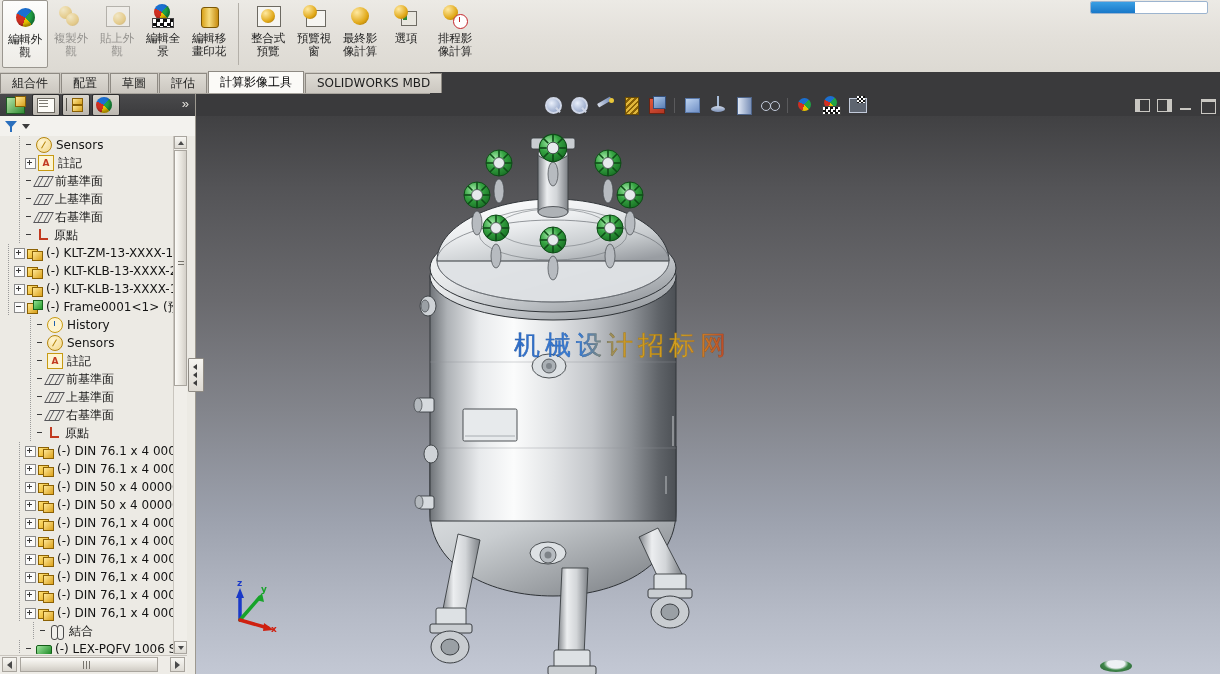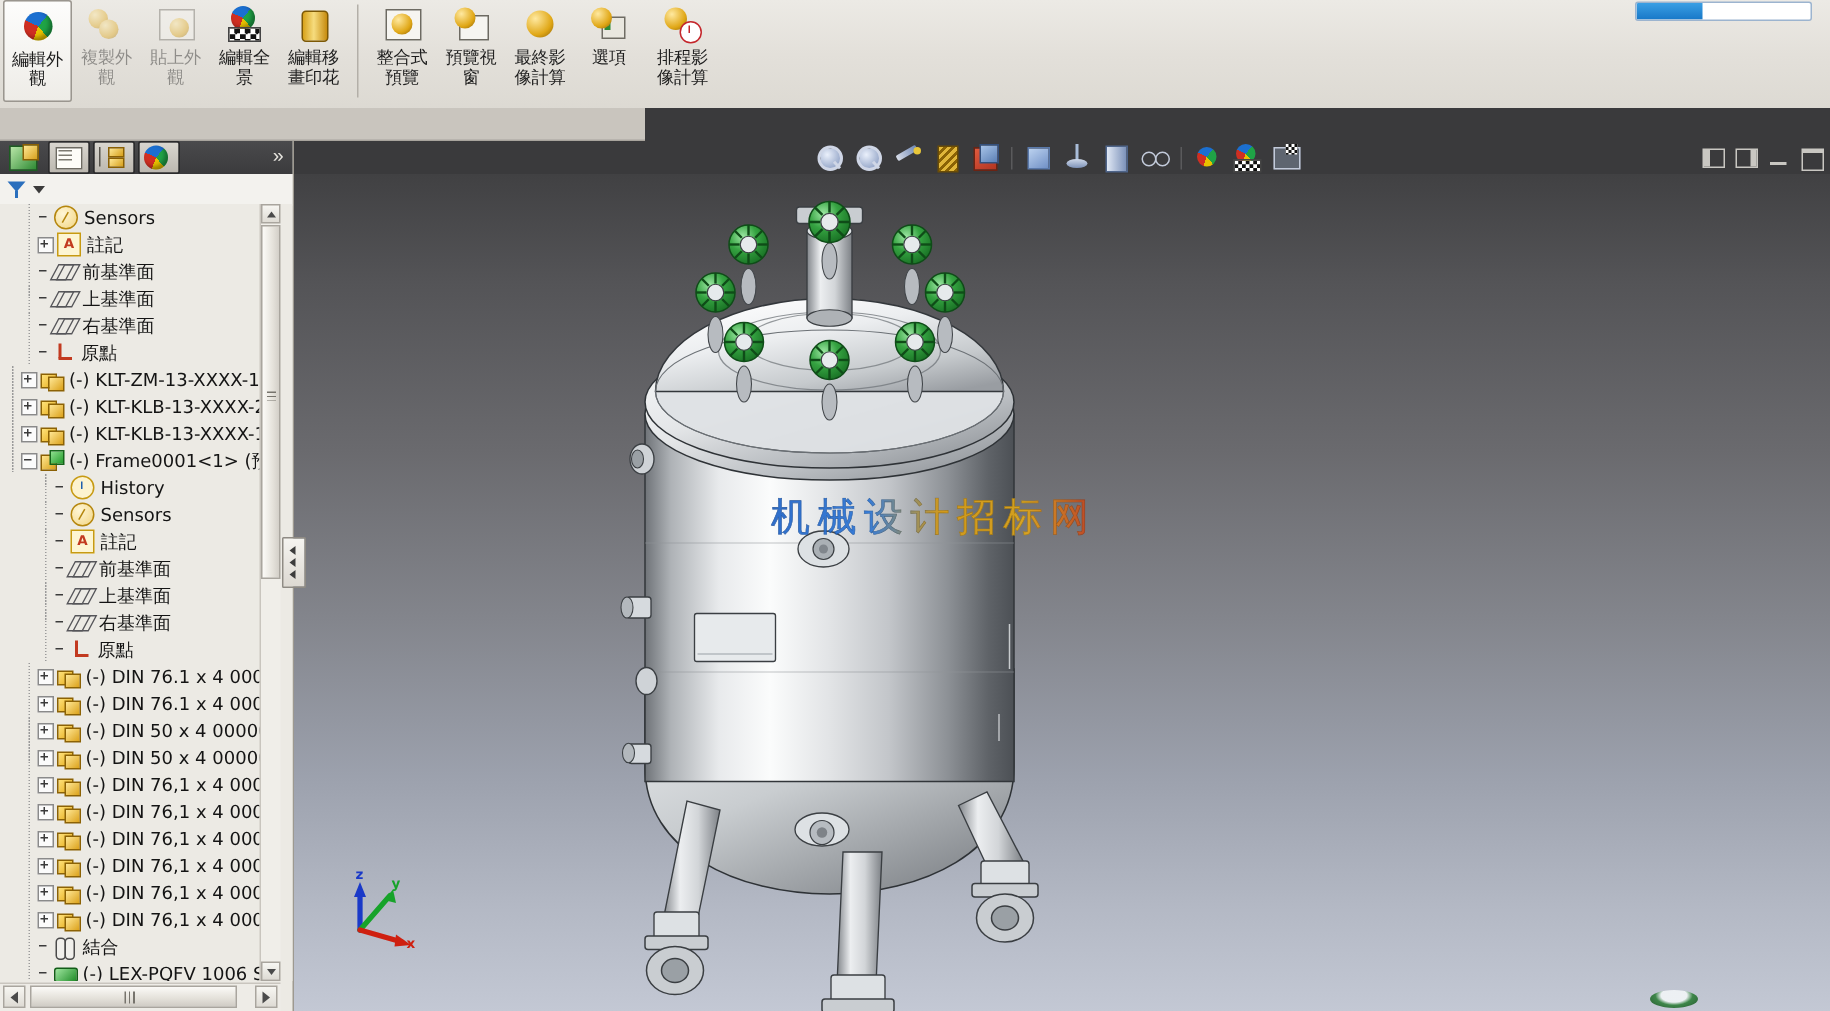--- a/index.html
+++ b/index.html
@@ -366,20 +366,28 @@
             <span class="ic-clock"></span>
           </div>
           <div class="rb-lbl">排程影
 像計算</div>
         </div>
       </div>
   </div>
 
   <div class="tabbar">
     <div class="tabbar-right"></div>
+    <div id="tabs-host" style="display:flex;align-items:flex-end;position:relative;z-index:2;">
+        <div class="tab plain">組合件</div>
+        <div class="tab plain">配置</div>
+        <div class="tab plain">草圖</div>
+        <div class="tab plain">評估</div>
+        <div class="tab active">計算影像工具</div>
+        <div class="tab plain">SOLIDWORKS MBD</div>
+      </div>
   </div>
 
   <div class="leftpanel">
 
     <div class="lp-tabs">
       <div class="lp-tab first">
         <span style="position:absolute;left:3px;top:2px;width:17px;height:15px;
           background:linear-gradient(135deg,#b9e6a8,#2e8a33);border:1px solid #1d5c22;display:block;"></span>
         <span style="position:absolute;left:12px;top:1px;width:9px;height:9px;
           background:linear-gradient(135deg,#ffe895,#d6a01c);border:1px solid #8a6004;display:block;"></span>
@@ -562,21 +570,21 @@
             <span class="pm plus"></span>
             <span class="ti i-part"></span>
             <span class="txt">(-) DIN 76,1 x 4 00000</span>
           </div>
           <div class="row" style="padding-left: 15px;">
             <span class="dots"></span>
             <span class="pm plus"></span>
             <span class="ti i-part"></span>
             <span class="txt">(-) DIN 76,1 x 4 00000</span>
           </div>
-          <div class="row" style="padding-left: 15px;">
+          <div class="row" style="padding-left: 29px;">
             <span class="dots"></span>
             <span class="pm none"></span>
             <span class="ti i-mate"></span>
             <span class="txt">結合</span>
           </div>
           <div class="row" style="padding-left: 15px;">
             <span class="dots"></span>
             <span class="pm none"></span>
             <span class="ti i-green"></span>
             <span class="txt">(-) LEX-PQFV 1006 SS-E</span>

